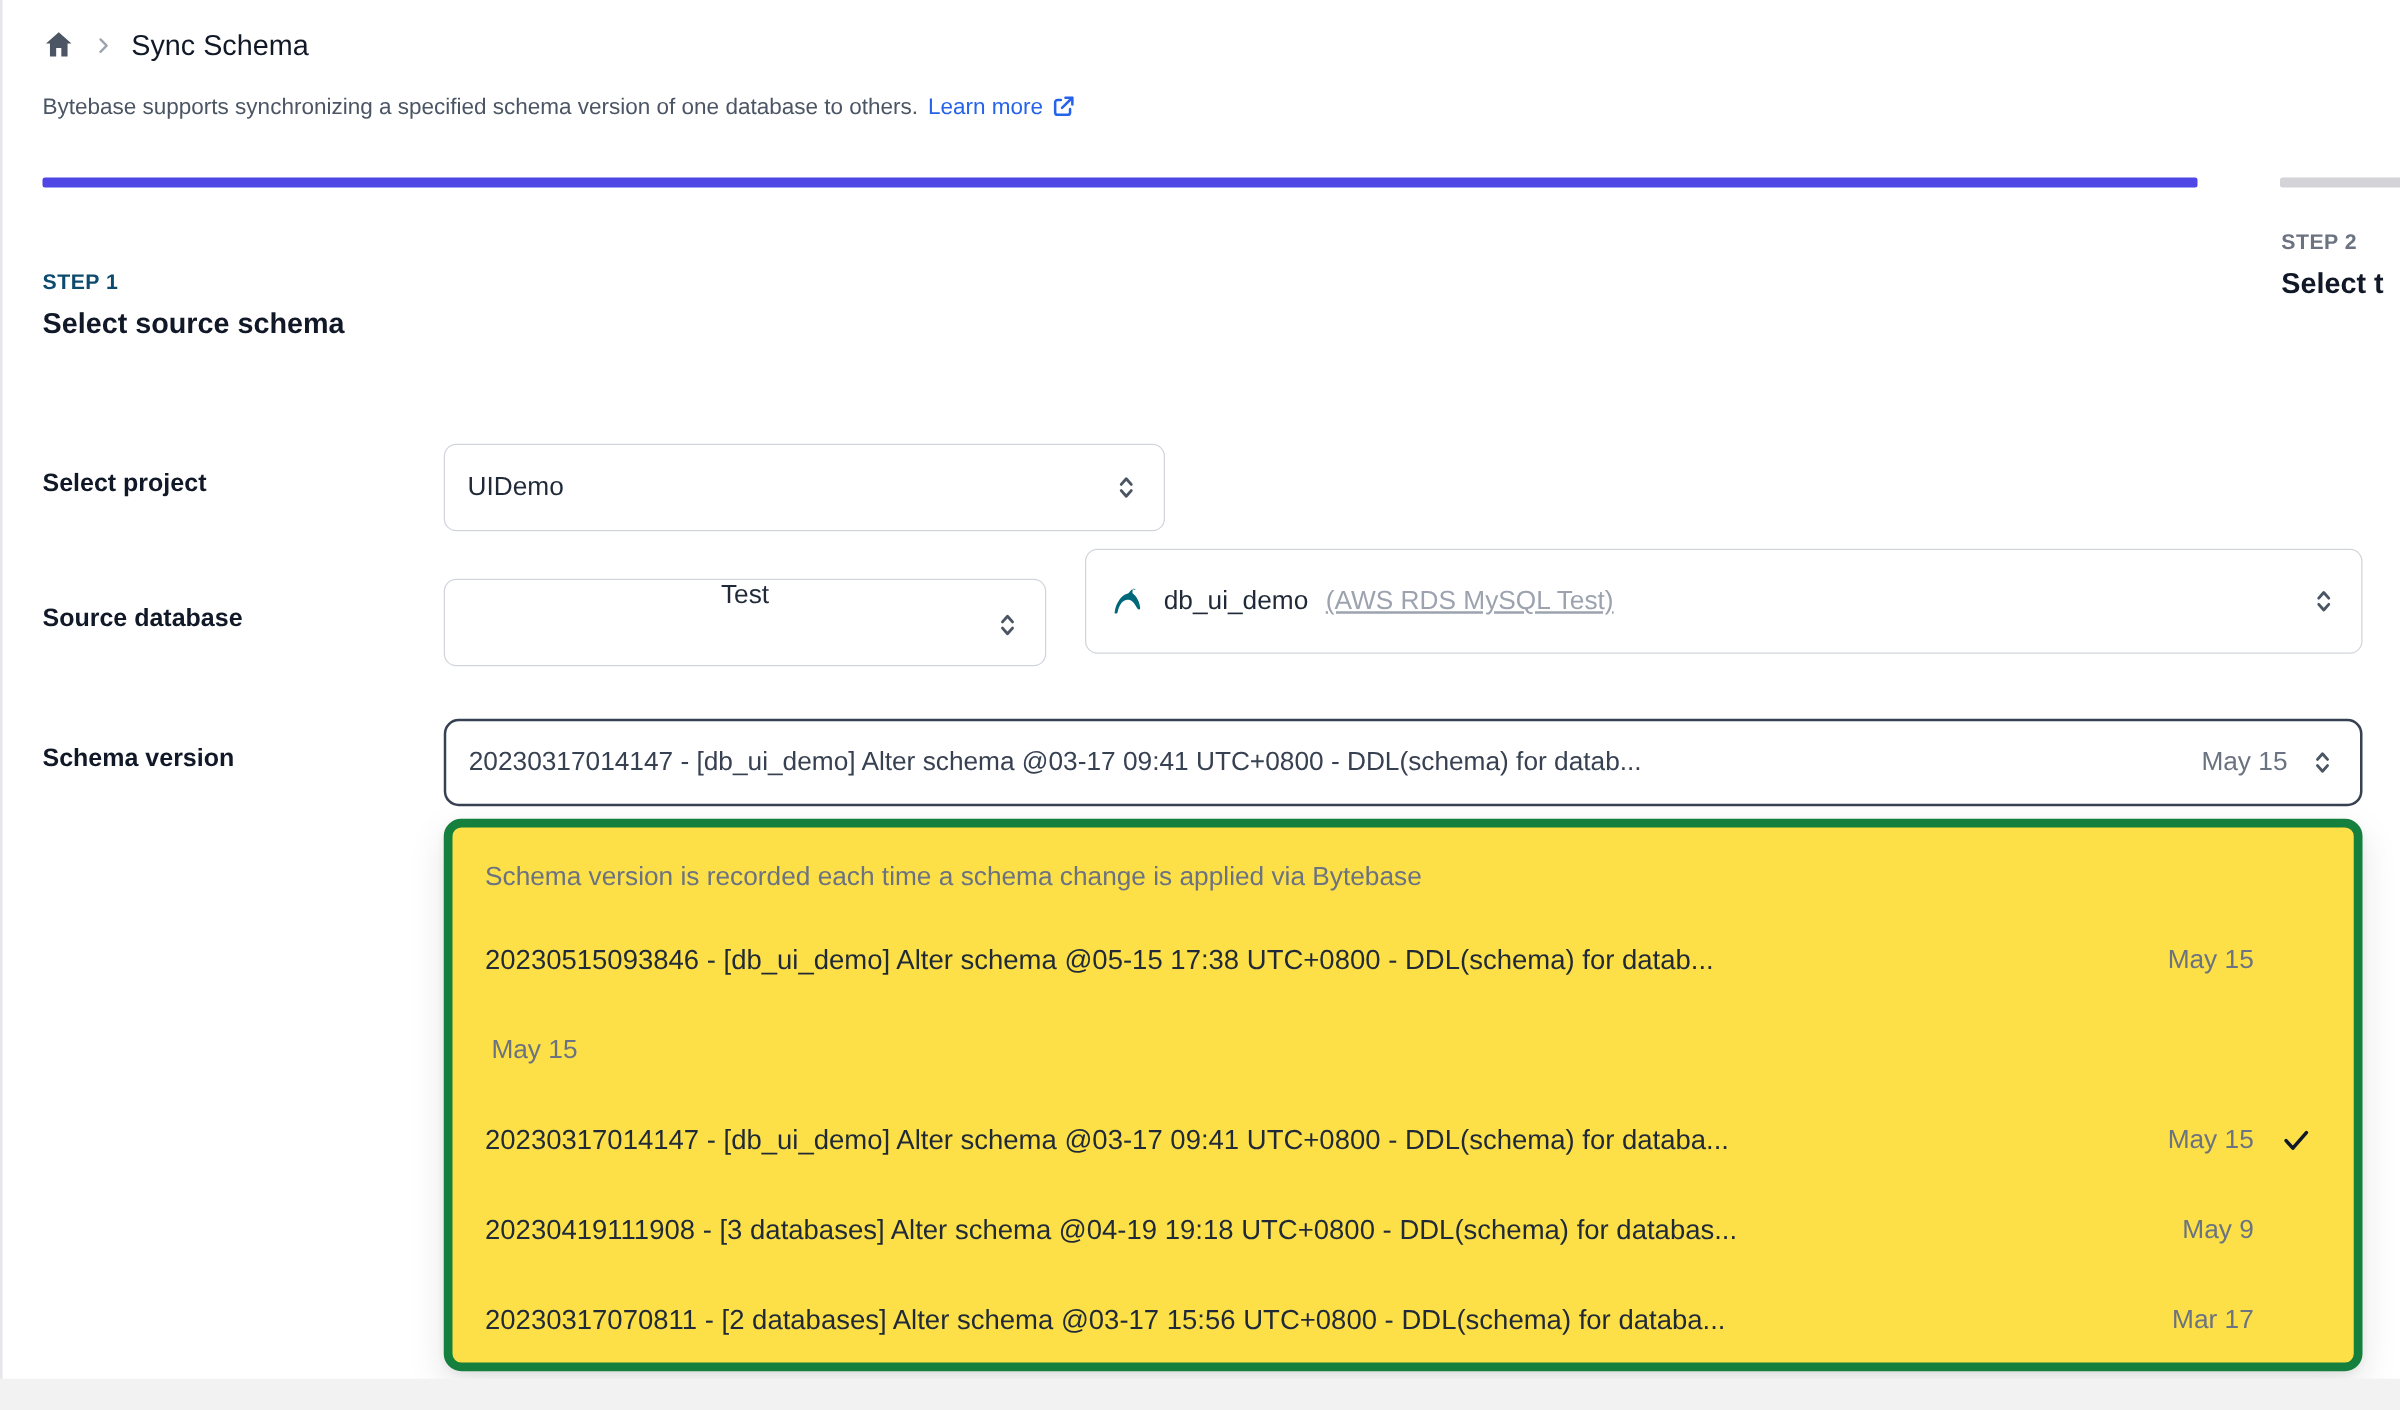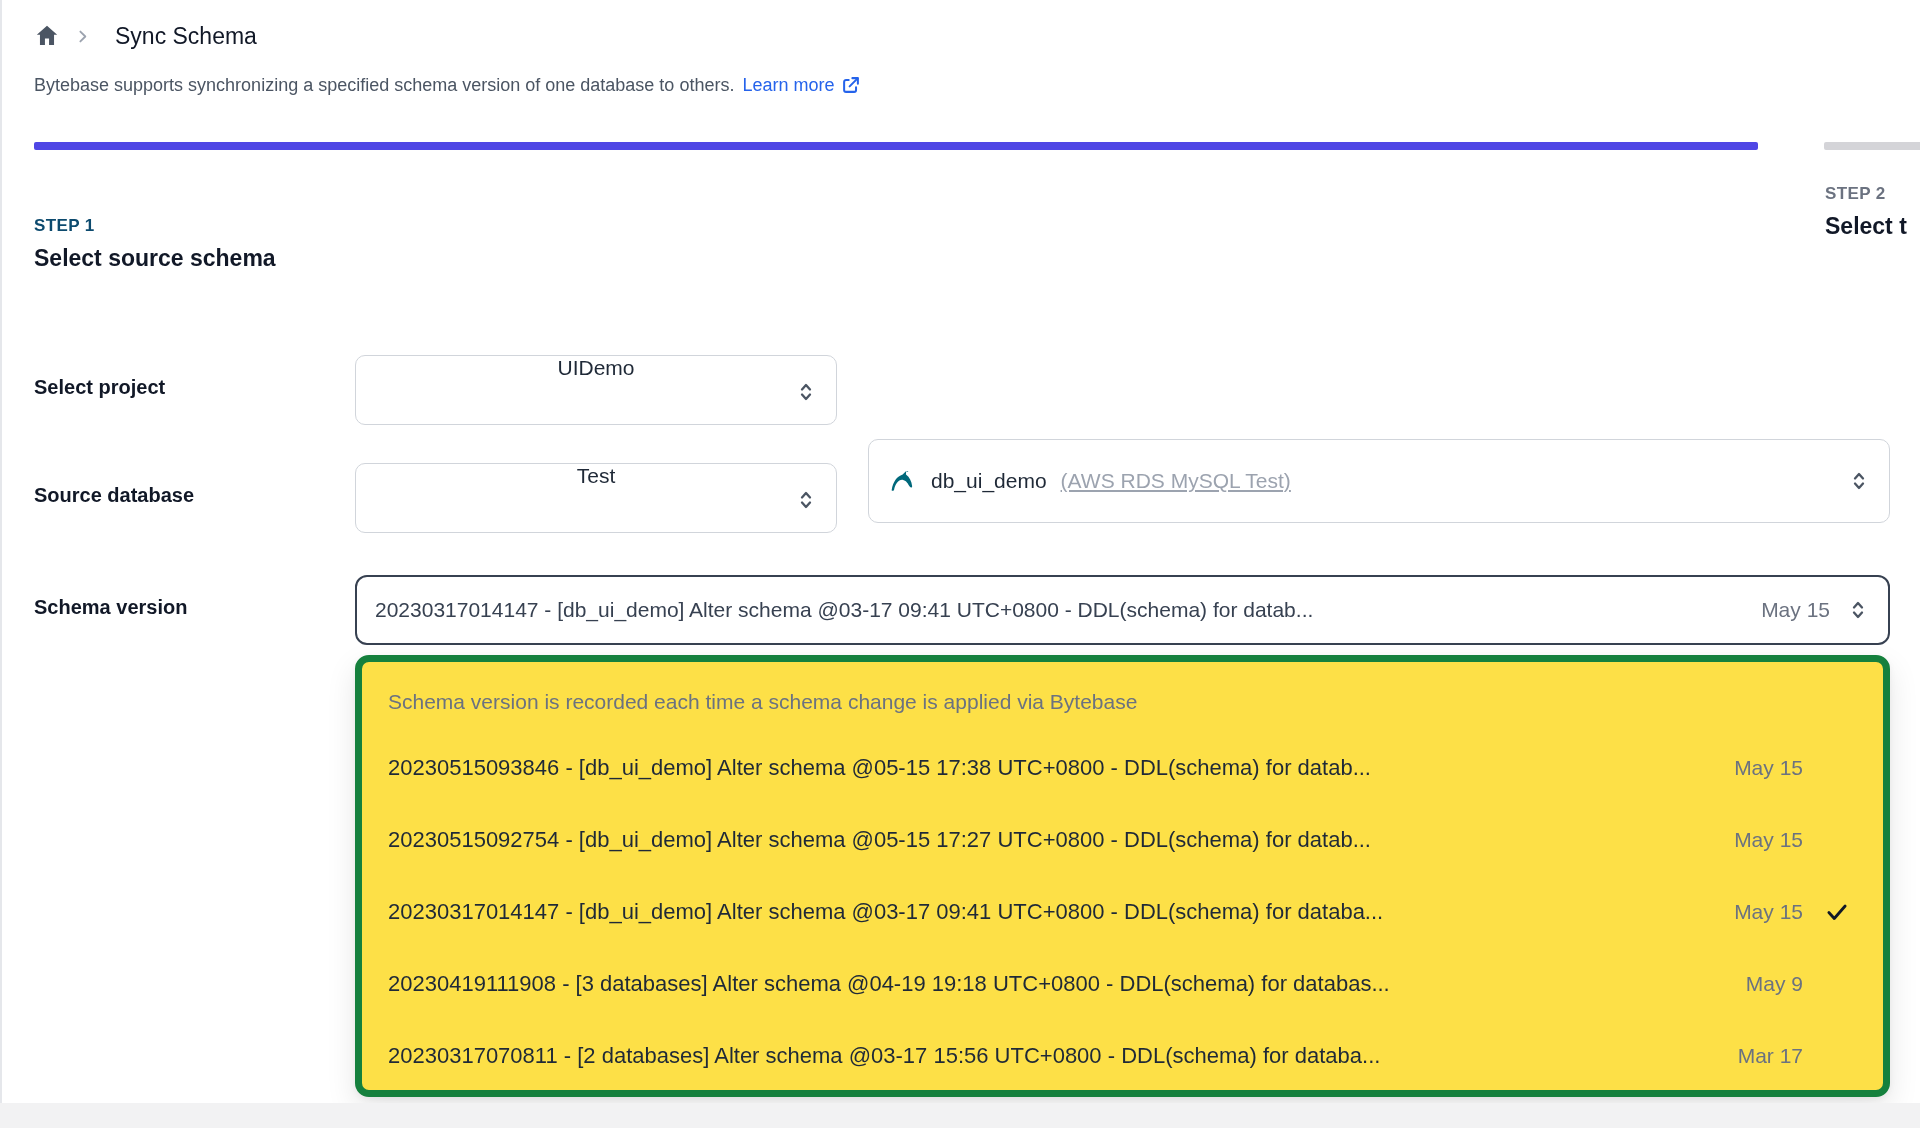--- a/index.html
+++ b/index.html
@@ -8,21 +8,21 @@
     background:#ffffff;
     font-family:"Liberation Sans",sans-serif;
     color:#111827;
   }
   .left-edge{position:absolute;left:0;top:0;width:2px;height:1128px;background:#e5e7eb;}
 
   
   .breadcrumb{position:absolute;left:34px;top:16px;display:flex;align-items:center;gap:14px;height:40px;}
   .crumb-home{display:flex;align-items:center;color:#4b5563;cursor:pointer;}
   .crumb-sep{display:flex;align-items:center;color:#9ca3af;}
-  .crumb-current{font-size:23px;font-weight:500;color:#111827;margin-left:10px;}
+  .crumb-current{font-size:23px;font-weight:500;color:#111827;margin-left:0;}
 
   
   .description{position:absolute;left:34px;top:74px;font-size:18px;color:#4b5563;display:flex;align-items:center;gap:8px;white-space:nowrap;}
   .learn-more{color:#2563eb;display:inline-flex;align-items:center;gap:6px;cursor:pointer;text-decoration:none;}
 
   
   .bar{position:absolute;top:142px;height:8px;border-radius:2px;}
   .bar-active{left:34px;width:1724px;background:#4f46e5;}
   .bar-upcoming{left:1824px;width:96px;background:#d4d4d8;border-radius:2px 0 0 2px;}
 
@@ -39,21 +39,21 @@
   .lbl-project{top:376px;}
   .lbl-source{top:484px;}
   .lbl-version{top:596px;}
 
   
   .select{
     position:absolute;display:flex;align-items:center;box-sizing:border-box;
     background:#fff;border:1px solid #d1d5db;border-radius:10px;
     padding:0 18px;font-size:21px;color:#1f2937;cursor:pointer;
   }
-  .sel-project{left:355px;top:355px;width:482px;height:70px;flex-direction:column;}
+  .sel-project{left:355px;top:355px;width:577px;height:70px;}
   .sel-env{left:355px;top:463px;width:482px;height:70px;flex-direction:column;}
   .sel-db{left:868px;top:439px;width:1022px;height:84px;gap:14px;}
   .sel-version{
     left:355px;top:575px;width:1535px;height:70px;
     border:2px solid #374151;border-radius:12px;color:#374151;
   }
   .sel-chevron{margin-left:auto;display:flex;align-items:center;color:#4b5563;flex:0 0 auto;}
   .db-detail{color:#9ca3af;text-decoration:underline;}
   .version-text{flex:1;white-space:nowrap;overflow:hidden;margin-right:14px;}
   .version-date{color:#6b7280;margin-right:16px;flex:0 0 auto;}
@@ -179,21 +179,20 @@
     <span class="option-text">20230515093846 - [db_ui_demo] Alter schema @05-15 17:38 UTC+0800 - DDL(schema) for datab...</span>
     <span class="option-date">May 15</span>
     <span class="option-check" style="visibility: hidden;">
       <svg width="26" height="26" viewBox="0 0 24 24" fill="none" stroke="currentColor" stroke-width="2.6" stroke-linecap="round" stroke-linejoin="round">
             <path d="M4.5 12.5l5 5.5L19.5 6.5"></path>
           </svg>
     </span>
   </div>
 
   <div class="option" aria-selected="false">
-    <span class="option-text">20230515092754 - [db_ui_demo] Alter schema @05-15 17:27 UTC+0800 - DDL(schema) for datab...</span>
     <span class="option-date">May 15</span>
     <span class="option-check" style="visibility: hidden;">
       <svg width="26" height="26" viewBox="0 0 24 24" fill="none" stroke="currentColor" stroke-width="2.6" stroke-linecap="round" stroke-linejoin="round">
             <path d="M4.5 12.5l5 5.5L19.5 6.5"></path>
           </svg>
     </span>
   </div>
 
   <div class="option" aria-selected="true">
     <span class="option-text">20230317014147 - [db_ui_demo] Alter schema @03-17 09:41 UTC+0800 - DDL(schema) for databa...</span>

